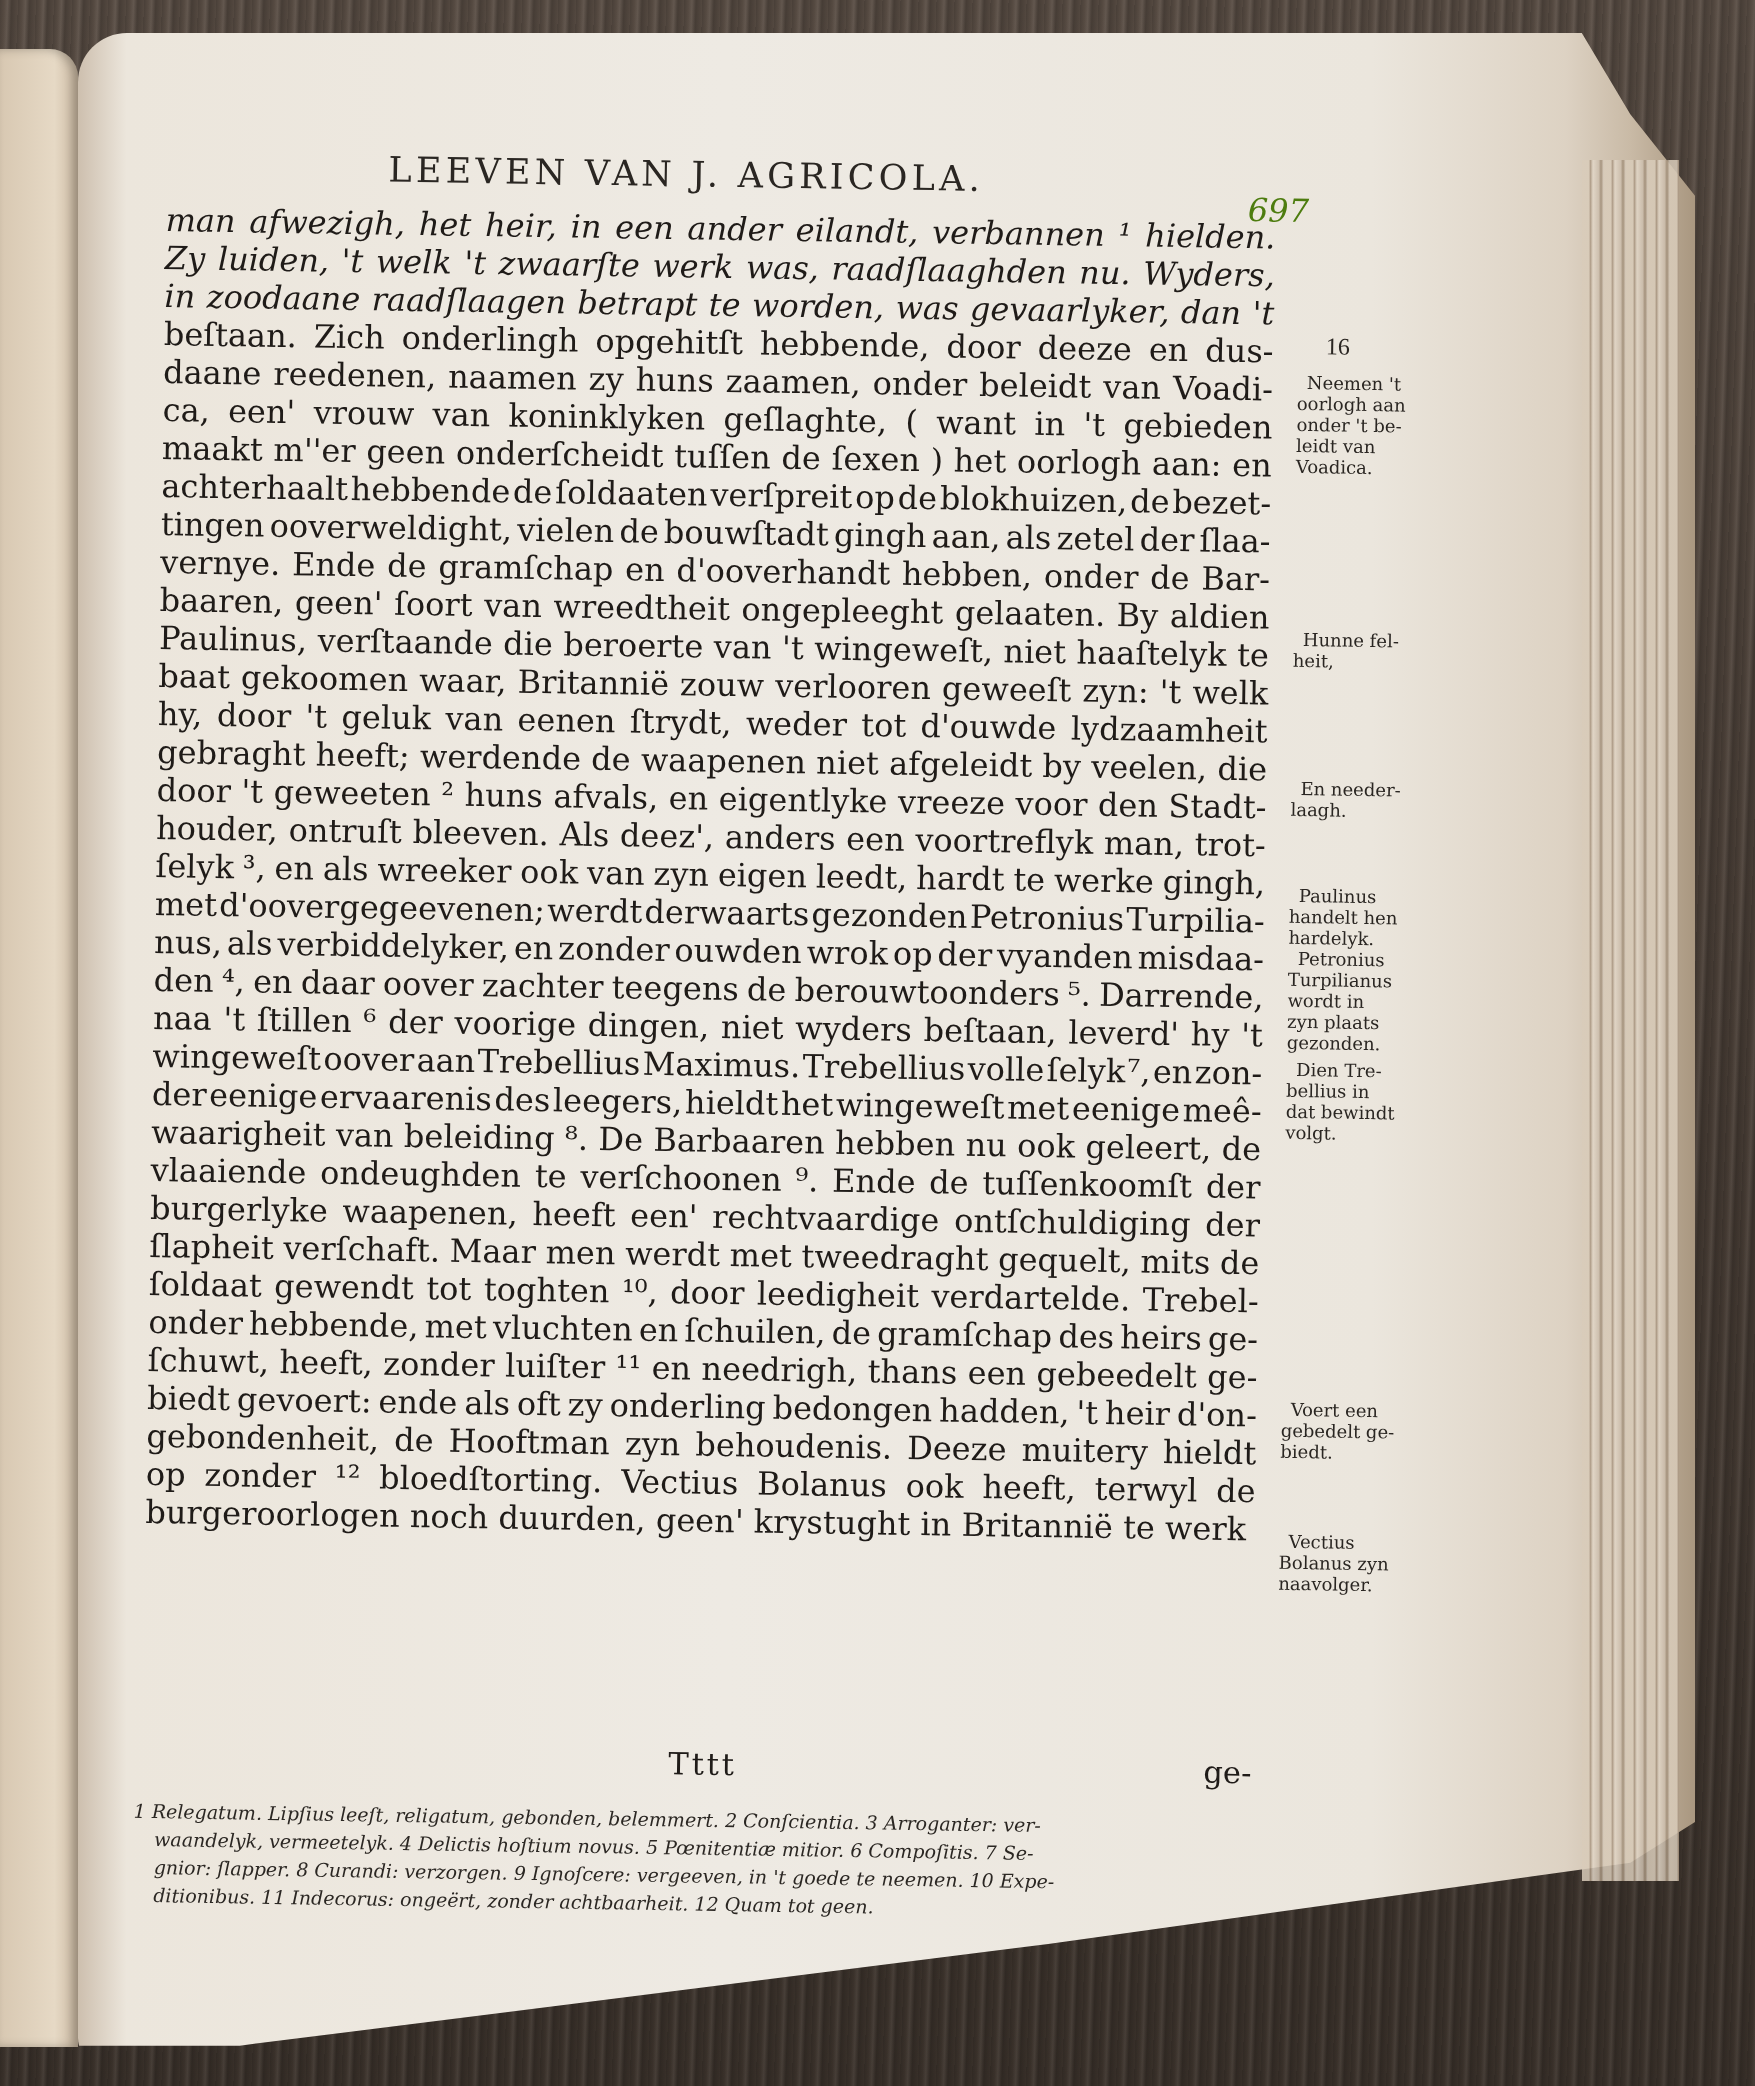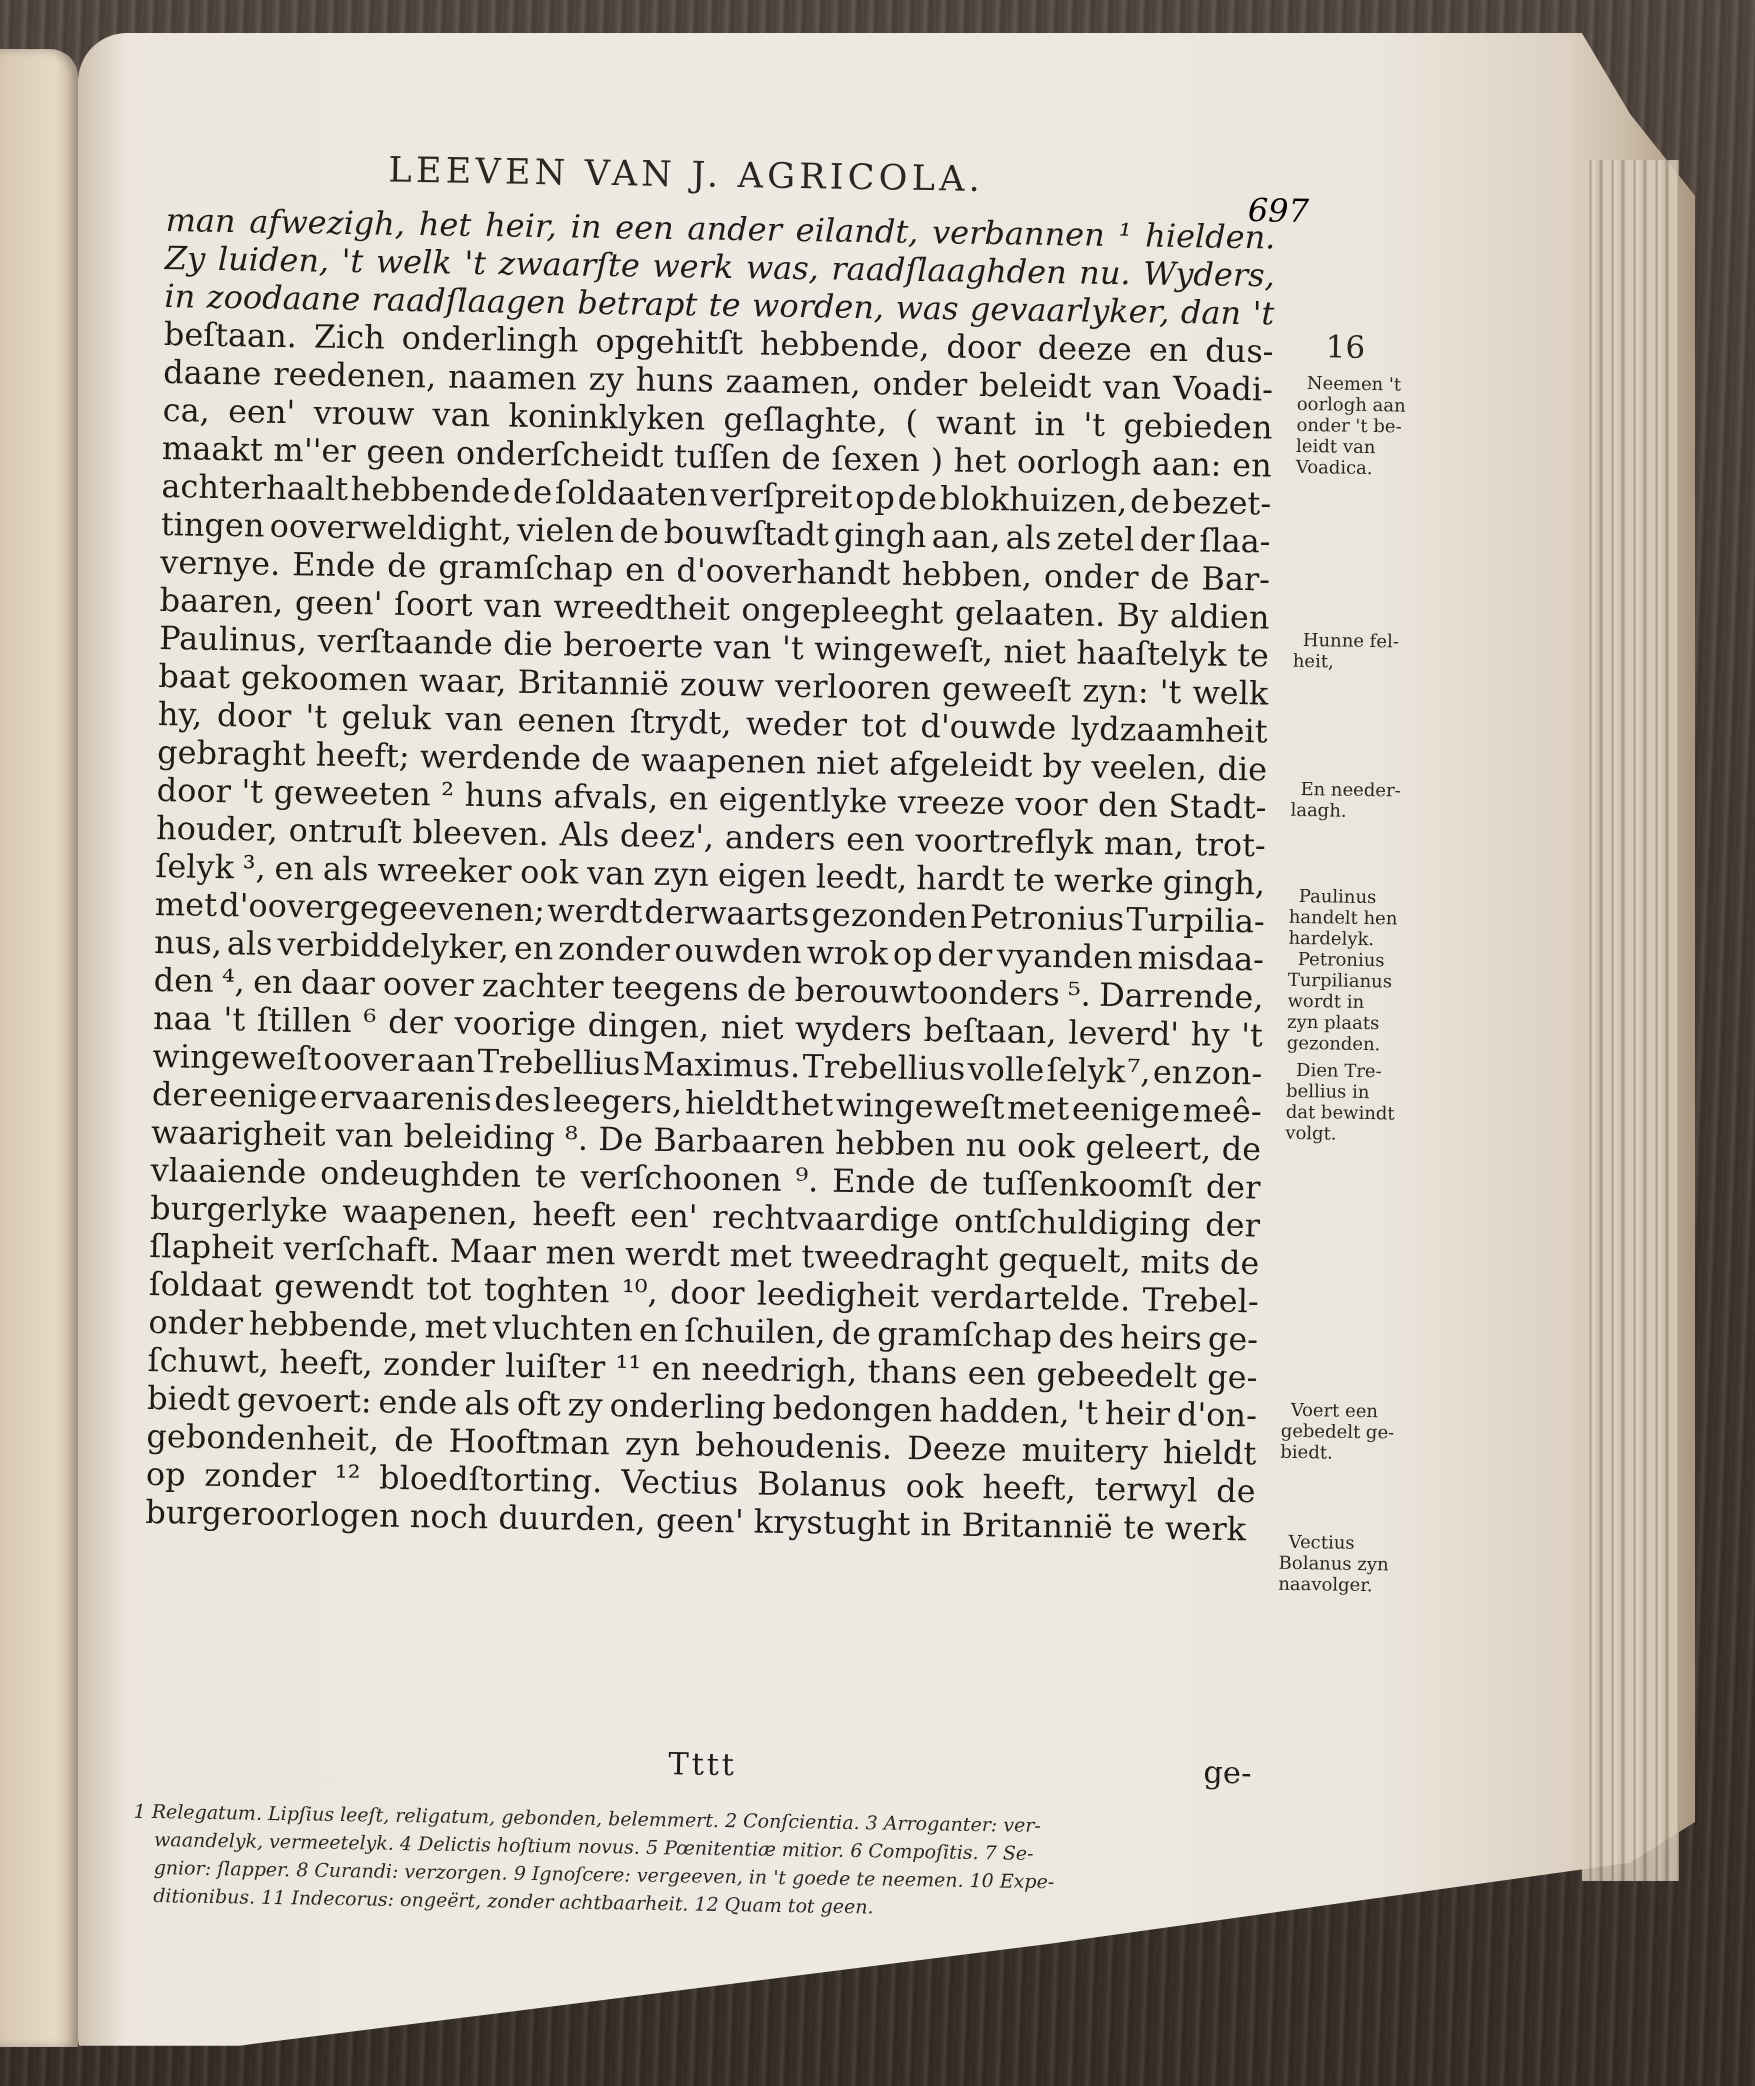--- a/index.html
+++ b/index.html
@@ -33,21 +33,21 @@
       color:#1f1b18;
       transform: rotate(0.9deg);
       transform-origin: 0 0;
     }
     .running-head {
       position:absolute; left:229px; top:14px;
       font-size:35px; letter-spacing:4.2px; color:#2a2622;
     }
     .page-number {
       position:absolute; left:1089px; top:42px;
-      font-size:32px; font-style:italic; color:#000000;
+      font-size:32px; font-style:italic; color:#4d7c0f;
     }
     .body-text {
       position:absolute; left:7px; top:69px; width:1110px;
       font-size:32px; line-height:38px;
     }
     .body-line {
       white-space:nowrap; height:38px;
       display:flex; justify-content:space-between;
     }
     .body-line.italic { font-style:italic; }
@@ -64,21 +64,21 @@
     }
     .fn-line { white-space:nowrap; }
     .fn-line.indent { padding-left:21px; }
     .margin-notes {
       position:absolute; left:1141px; top:0; width:153px;
       font-size:18px; line-height:21px; color:#2a2622;
     }
     .note { position:absolute; left:0; width:153px; }
     .note-line { white-space:nowrap; }
     .note-line.first { padding-left:9.7px; }
-    .section-num { position:absolute; font-size:31px; left:28px; }
+    .section-num { position:absolute; font-size:24px; left:28px;font-family:Liberation Serif, serif; }
   </style>
 </head>
 <body>
 
 <div class="left-page"></div>
 <div class="page-block"></div>
 <div class="page-edges"></div>
 
 <div class="page">
   <div class="running-head">LEEVEN VAN J. AGRICOLA.</div>

